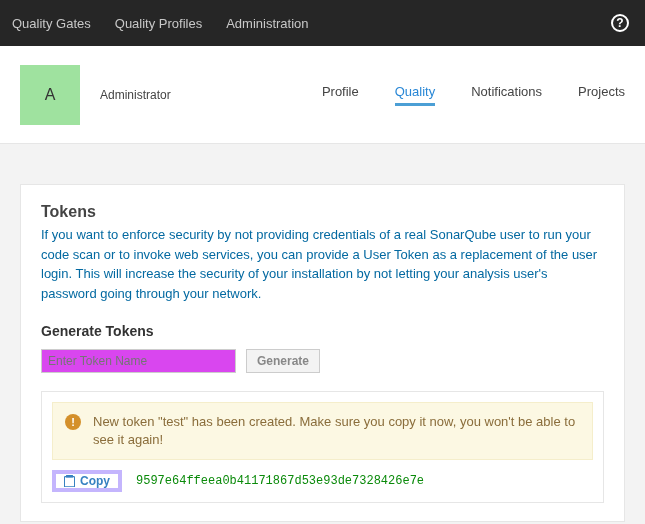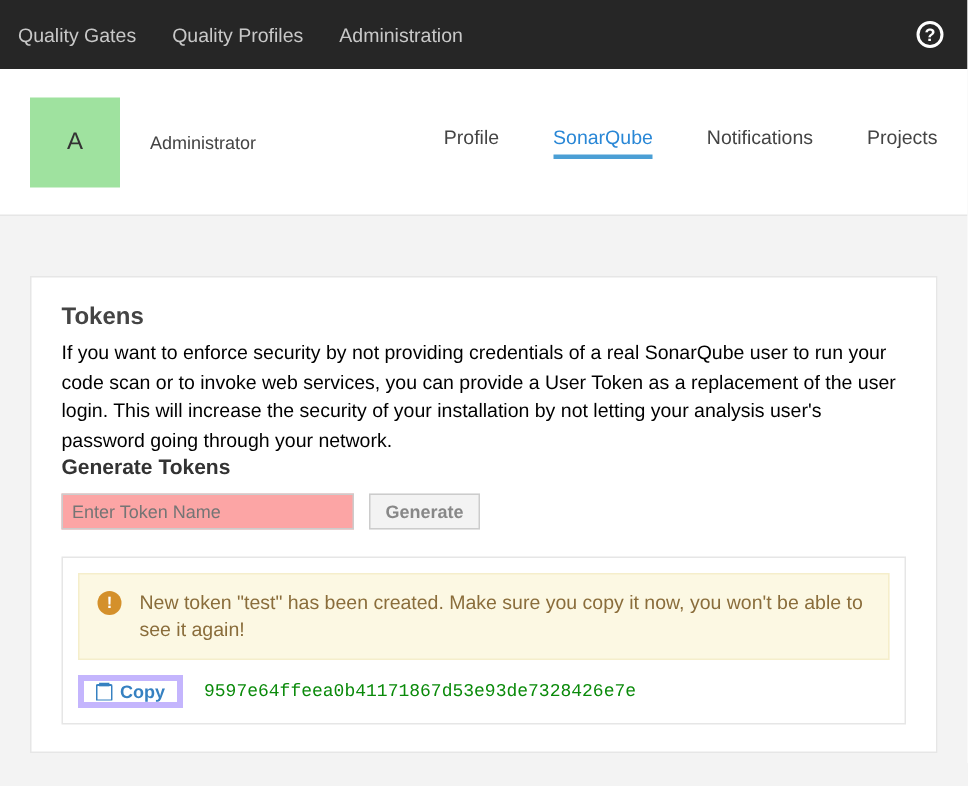--- a/index.html
+++ b/index.html
@@ -88,40 +88,41 @@
   }
   .card h2 {
     font-size: 16px;
     font-weight: bold;
     color: #444;
     margin-bottom: 4px;
   }
   .card p.desc {
     font-size: 13px;
     line-height: 1.5;
-    color: #000000;
+    color: #0369a1;
+    margin-bottom: 20px;
   }
   .subhead {
     font-size: 14px;
     font-weight: bold;
     color: #333;
     margin-bottom: 10px;
   }
   .gen-row {
     display: flex;
     gap: 10px;
     margin-bottom: 18px;
   }
   .token-input {
     width: 195px;
     height: 24px;
     border: 1px solid #ccc;
     padding: 2px 6px;
     font-size: 12px;
-    background:#fca5a5;
+    background:#d946ef;
   }
   .gen-btn {
     height: 24px;
     padding: 0 10px;
     border: 1px solid #ccc;
     background: #f3f3f3;
     color: #888;
     font-size: 12px;
     cursor: pointer;
     font-weight: bold;
@@ -196,21 +197,21 @@
   <div class="spacer"></div>
   <div class="help-icon">?</div>
 </div>
 
 <div class="header">
   <div class="avatar">A</div>
   <div class="username">Administrator</div>
   <div class="spacer"></div>
   <div class="tabs">
     <span class="tab">Profile</span>
-    <span class="tab active">SonarQube</span>
+    <span class="tab active">Quality</span>
     <span class="tab">Notifications</span>
     <span class="tab">Projects</span>
   </div>
 </div>
 
 <div class="content">
   <div class="card">
     <h2>Tokens</h2>
     <p class="desc">If you want to enforce security by not providing credentials of a real SonarQube user to run your code scan or to invoke web services, you can provide a User Token as a replacement of the user login. This will increase the security of your installation by not letting your analysis user's password going through your network.</p>
     <div class="subhead">Generate Tokens</div>

